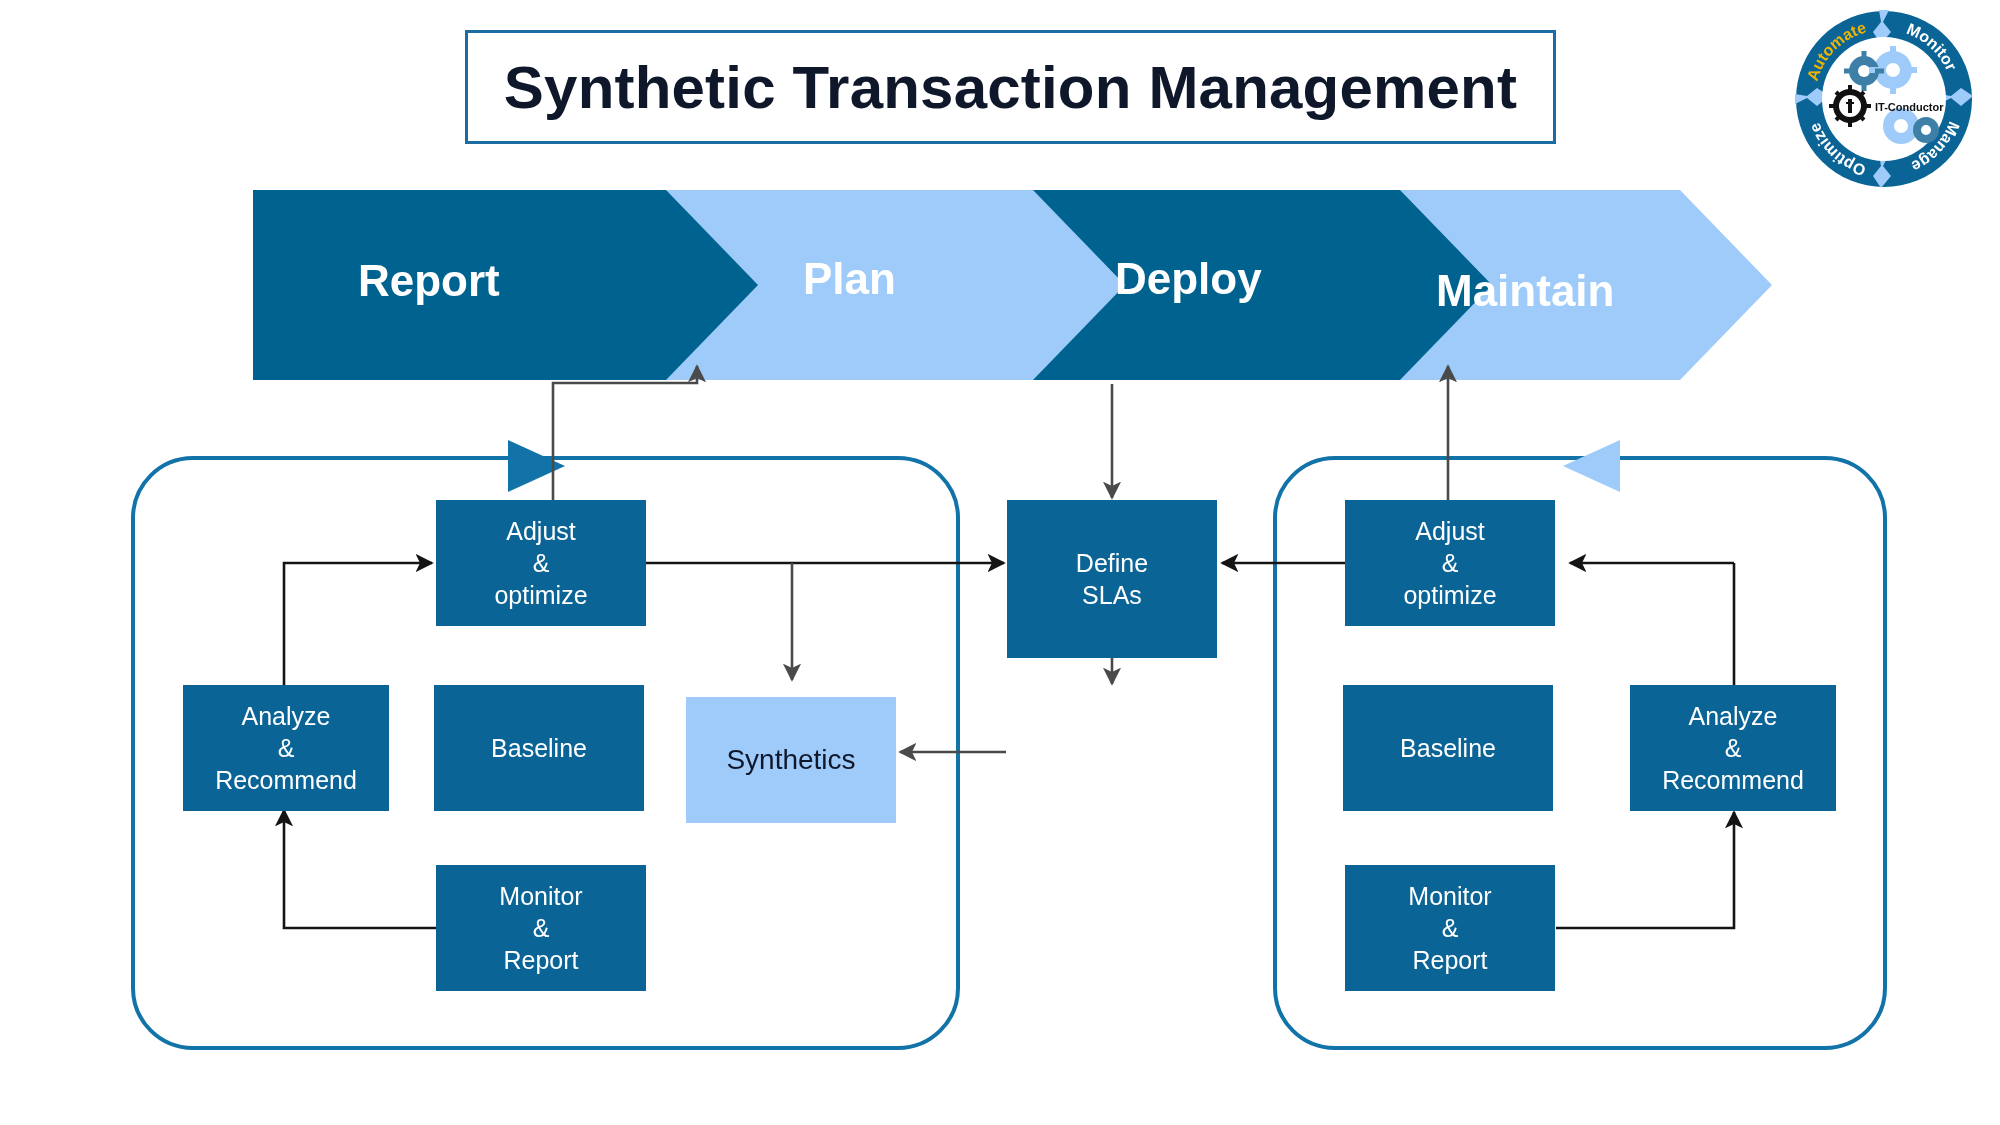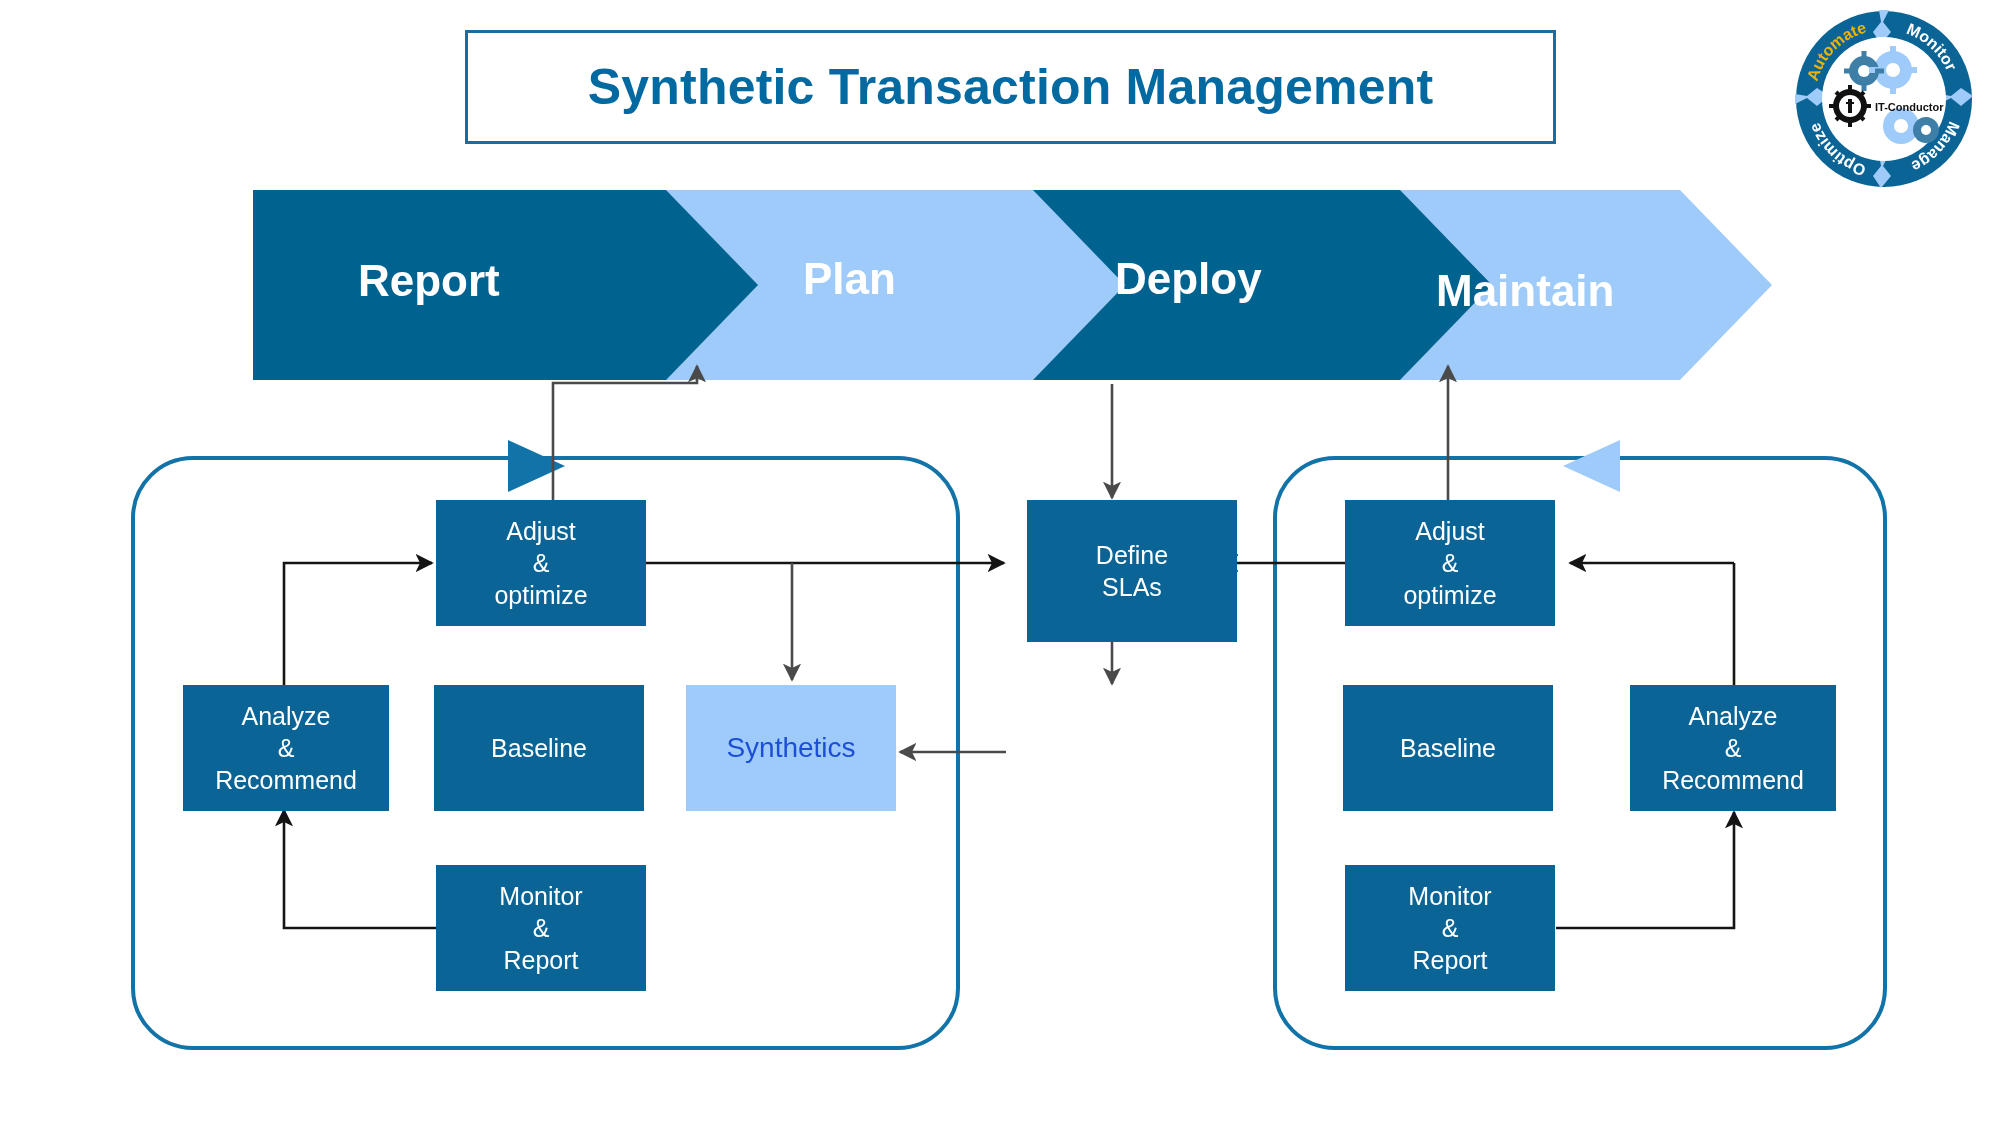--- a/index.html
+++ b/index.html
@@ -3,30 +3,30 @@
 <meta charset="utf-8">
 <style>
   html,body{margin:0;padding:0;background:#ffffff;}
   body{width:2000px;height:1125px;font-family:"Liberation Sans",sans-serif;overflow:hidden;position:relative;}
   #stage{position:relative;width:2000px;height:1125px;background:#fff;}
   svg.layer{position:absolute;left:0;top:0;width:2000px;height:1125px;}
 
   
   .title-box{position:absolute;left:465px;top:30px;width:1085px;height:108px;
     border:3px solid #1b6ca3;background:#ffffff;display:flex;align-items:center;justify-content:center;}
-  .title-text{font-size:50px;font-weight:bold;color:#0369a1;letter-spacing:.2px;white-space:nowrap;}
+  .title-text{font-size:60px;font-weight:bold;color:#0f172a;letter-spacing:.2px;white-space:nowrap;}
 
   
   .chev-label{position:absolute;font-size:44px;font-weight:bold;color:#ffffff;white-space:nowrap;}
 
   
   .node{position:absolute;display:flex;align-items:center;justify-content:center;text-align:center;
     line-height:1.28;}
   .node.dark{background:#0a6496;color:#ffffff;}
-  .node.light{background:#9ecbfa;color:#1d4ed8;}
+  .node.light{background:#9ecbfa;color:#0f172a;margin-top:12px;}
   .node span{font-size:25px;}
   .node.big span{font-size:28px;}
 
   
   .logo{position:absolute;left:1793px;top:8px;width:182px;height:182px;}
 </style>
 </head>
 <body>
 
 <div id="stage">
@@ -196,21 +196,21 @@
   </div>
 
   <div class="node dark" style="left:436px;top:865px;width:210px;height:126px;">
     <div>
       <span>Monitor</span><br>
       <span>&amp;</span><br>
       <span>Report</span>
     </div>
   </div>
 
-  <div class="node dark" style="left:1007px;top:500px;width:210px;height:142px;margin-left:20px;">
+  <div class="node dark" style="left:1007px;top:500px;width:210px;height:158px;">
     <div>
       <span>Define</span><br>
       <span>SLAs</span>
     </div>
   </div>
 
 
   <div class="node dark" style="left:1345px;top:500px;width:210px;height:126px;">
     <div>
       <span>Adjust</span><br>

